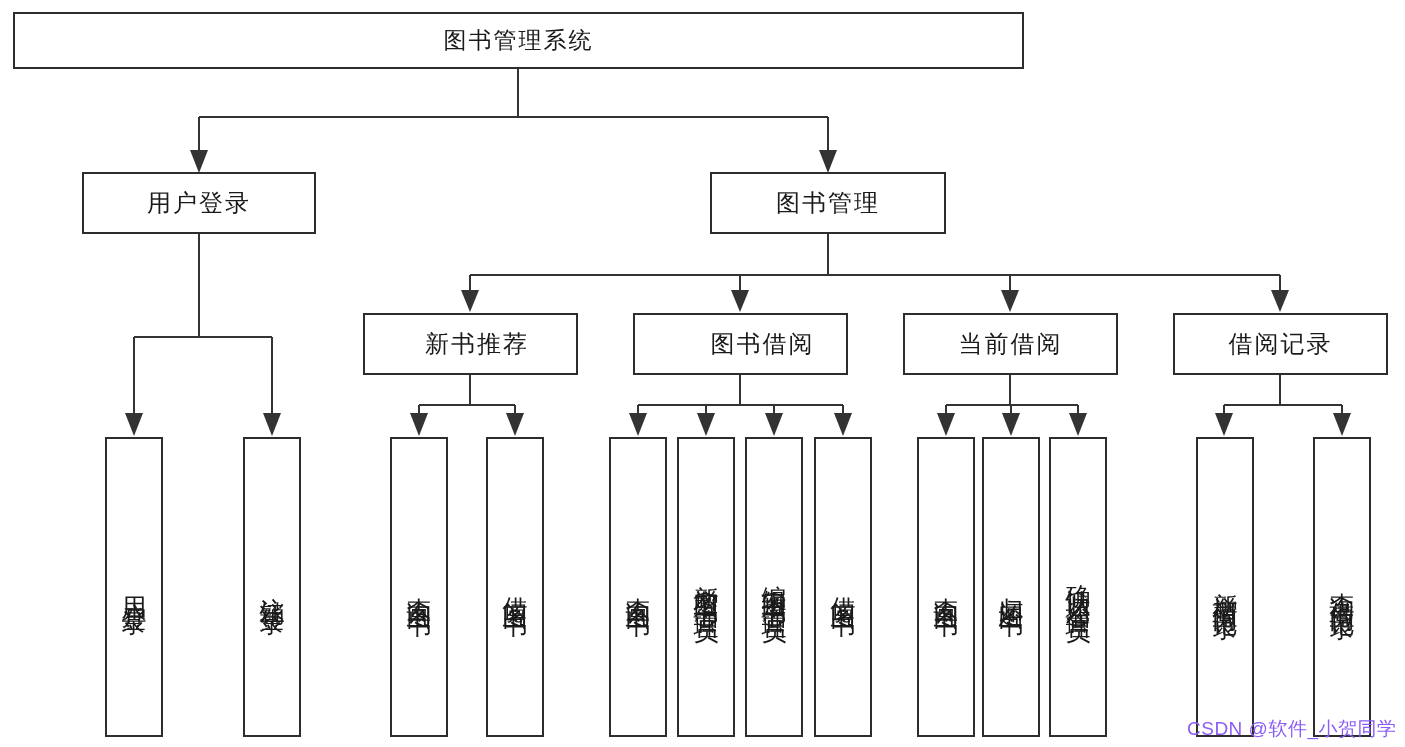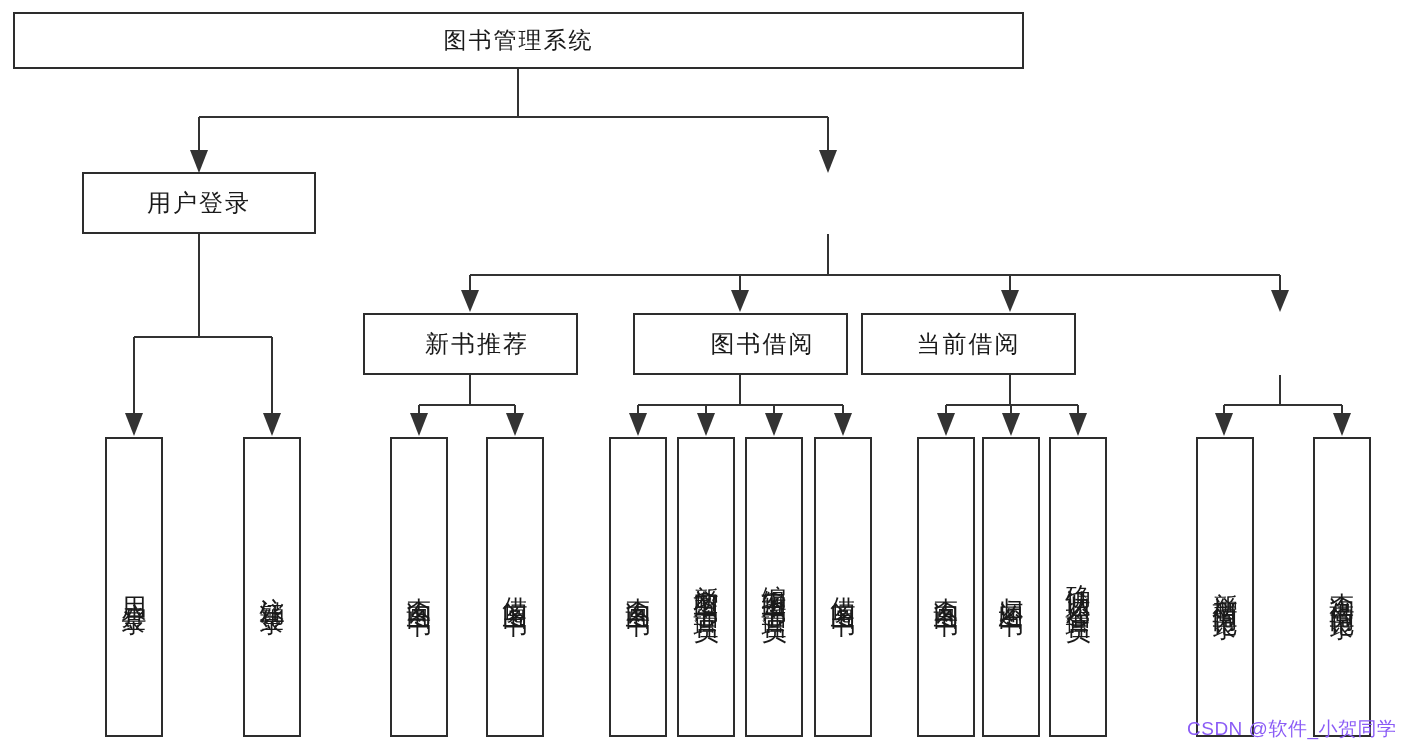--- a/index.html
+++ b/index.html
@@ -48,21 +48,21 @@
     letter-spacing: 5px;
     line-height: 1;
     white-space: nowrap;
   }
   
   #box-root        { left: 13px;   top: 12px;  width: 1011px; height: 57px; }
   #box-user-login  { left: 82px;   top: 172px; width: 234px;  height: 62px; }
   #box-book-mgmt   { left: 710px;  top: 172px; width: 236px;  height: 62px; }
   #box-recommend   { left: 363px;  top: 313px; width: 215px;  height: 62px; padding-left: 13px; }
   #box-borrow      { left: 633px;  top: 313px; width: 215px;  height: 62px; padding-left: 44px; }
-  #box-current     { left: 861px;  top: 313px; width: 215px;  height: 62px; }
+  #box-current     { left: 903px;  top: 313px; width: 215px;  height: 62px; }
   #box-records     { left: 1173px; top: 313px; width: 215px;  height: 62px; }
   .leaf { top: 437px; width: 58px; height: 300px; }
   #leaf-a1 { left: 105px; }
   #leaf-a2 { left: 243px; }
   #leaf-b1 { left: 390px; }
   #leaf-b2 { left: 486px; }
   #leaf-c1 { left: 609px; }
   #leaf-c2 { left: 677px; }
   #leaf-c3 { left: 745px; }
   #leaf-c4 { left: 814px; }
@@ -153,30 +153,36 @@
     </g>
   </svg>
 
   <div class="box box-h box-title" id="box-root">
     <span>图书管理系统</span>
   </div>
 
   <div class="box box-h" id="box-user-login">
     <span>用户登录</span>
   </div>
+  <div class="box box-h" id="box-book-mgmt">
+    <span>图书管理</span>
+  </div>
 
   <div class="box box-h" id="box-recommend">
     <span>新书推荐</span>
   </div>
   <div class="box box-h" id="box-borrow">
     <span>图书借阅</span>
   </div>
   <div class="box box-h" id="box-current">
     <span>当前借阅</span>
   </div>
+  <div class="box box-h" id="box-records">
+    <span>借阅记录</span>
+  </div>
 
   <div class="box leaf" id="leaf-a1">
     <span>用户登录</span>
   </div>
   <div class="box leaf" id="leaf-a2">
     <span>注销登录</span>
   </div>
 
   <div class="box leaf" id="leaf-b1">
     <span>查询图书</span>

